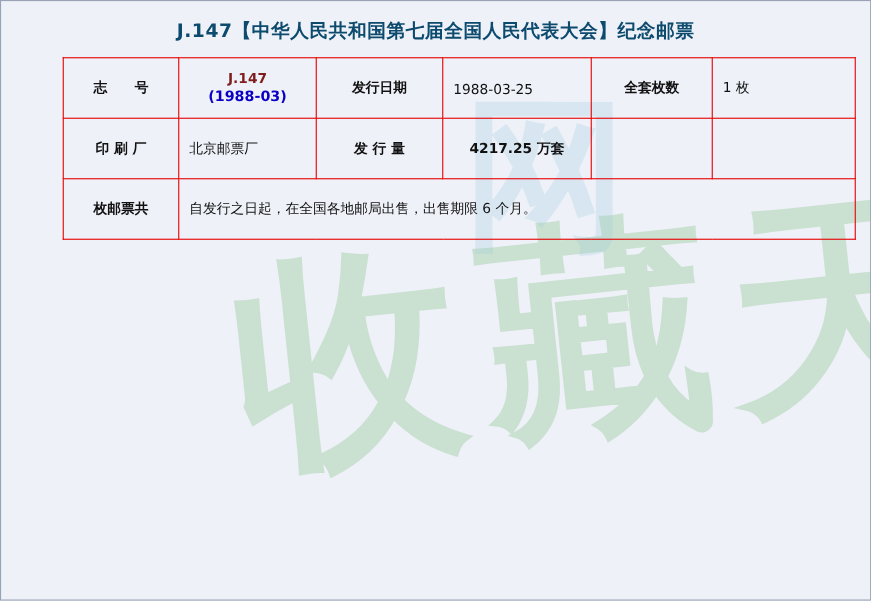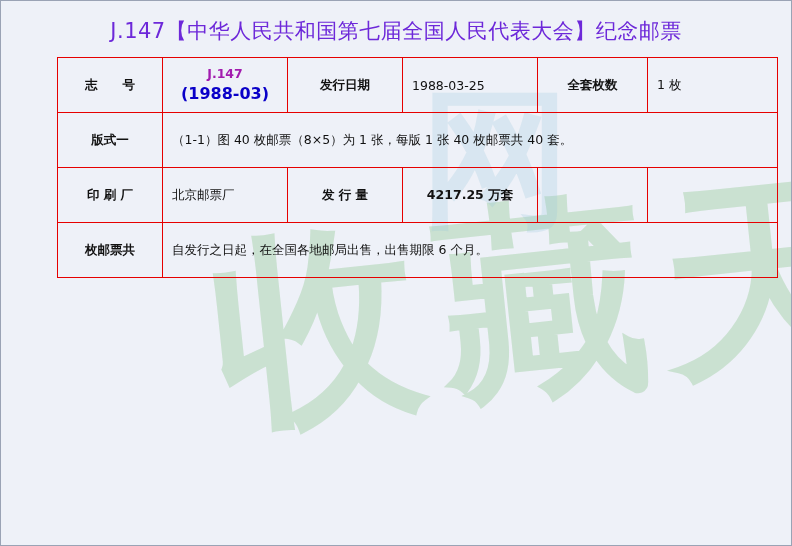--- a/index.html
+++ b/index.html
@@ -49,23 +49,23 @@
     white-space: nowrap;
     pointer-events: none;
     user-select: none;
     font-family: "DejaVu Sans", sans-serif;
     z-index: 0;
   }
   .title {
     position: relative;
     z-index: 2;
     text-align: center;
-    color: #6d28d9;
-    font-weight: normal;
-    font-size: 21px;
+    color: #0c4a6e;
+    font-weight: bold;
+    font-size: 17px;
     padding-top: 16px;
     padding-bottom: 12px;
     font-family: "DejaVu Sans", "Liberation Sans", sans-serif;
     letter-spacing: 0.5px;
   }
   .table-wrap {
     position: relative;
     z-index: 2;
     margin: 0 56px;
   }
@@ -86,22 +86,22 @@
   }
   .lbl {
     color: #cc0000;
     font-weight: bold;
     text-align: center;
     white-space: nowrap;
   }
   .ctr { text-align: center; }
   .red { color: #cc0000; }
   .redb { color: #cc0000; font-weight: bold; }
-  .blue { color: #a21caf; font-weight: bold; }
-  .blue-sub { color: #0a00c8; font-weight: bold; font-size: 16px; }
+  .blue { color: #7f1d1d; font-weight: bold; }
+  .blue-sub { color: #0a00c8; font-weight: bold; font-size: 13px; }
   .two-line { line-height: 1.35; }
   .small { font-size: 11.5px; }
 </style>
 </head>
 <body>
 
 <div class="page">
 
   <div class="watermark">收藏天地</div>
   <div class="watermark2">网</div>
@@ -126,24 +126,20 @@
             <div class="blue">J.147</div>
             <div class="blue-sub">(1988-03)</div>
           </td>
           <td class="lbl">发行日期</td>
           <td>1988-03-25</td>
           <td class="lbl">全套枚数</td>
           <td>1 枚</td>
         </tr>
 
 
-        <tr>
-          <td class="lbl">版式一</td>
-          <td colspan="5">（1-1）图 40 枚邮票（8×5）为 1 张，每版 1 张 40 枚邮票共 40 套。</td>
-        </tr>
 
 
 
         <tr>
           <td class="lbl">印 刷 厂</td>
           <td>北京邮票厂</td>
           <td class="lbl">发 行 量</td>
           <td class="ctr redb">4217.25 万套</td>
           <td></td>
           <td></td>

